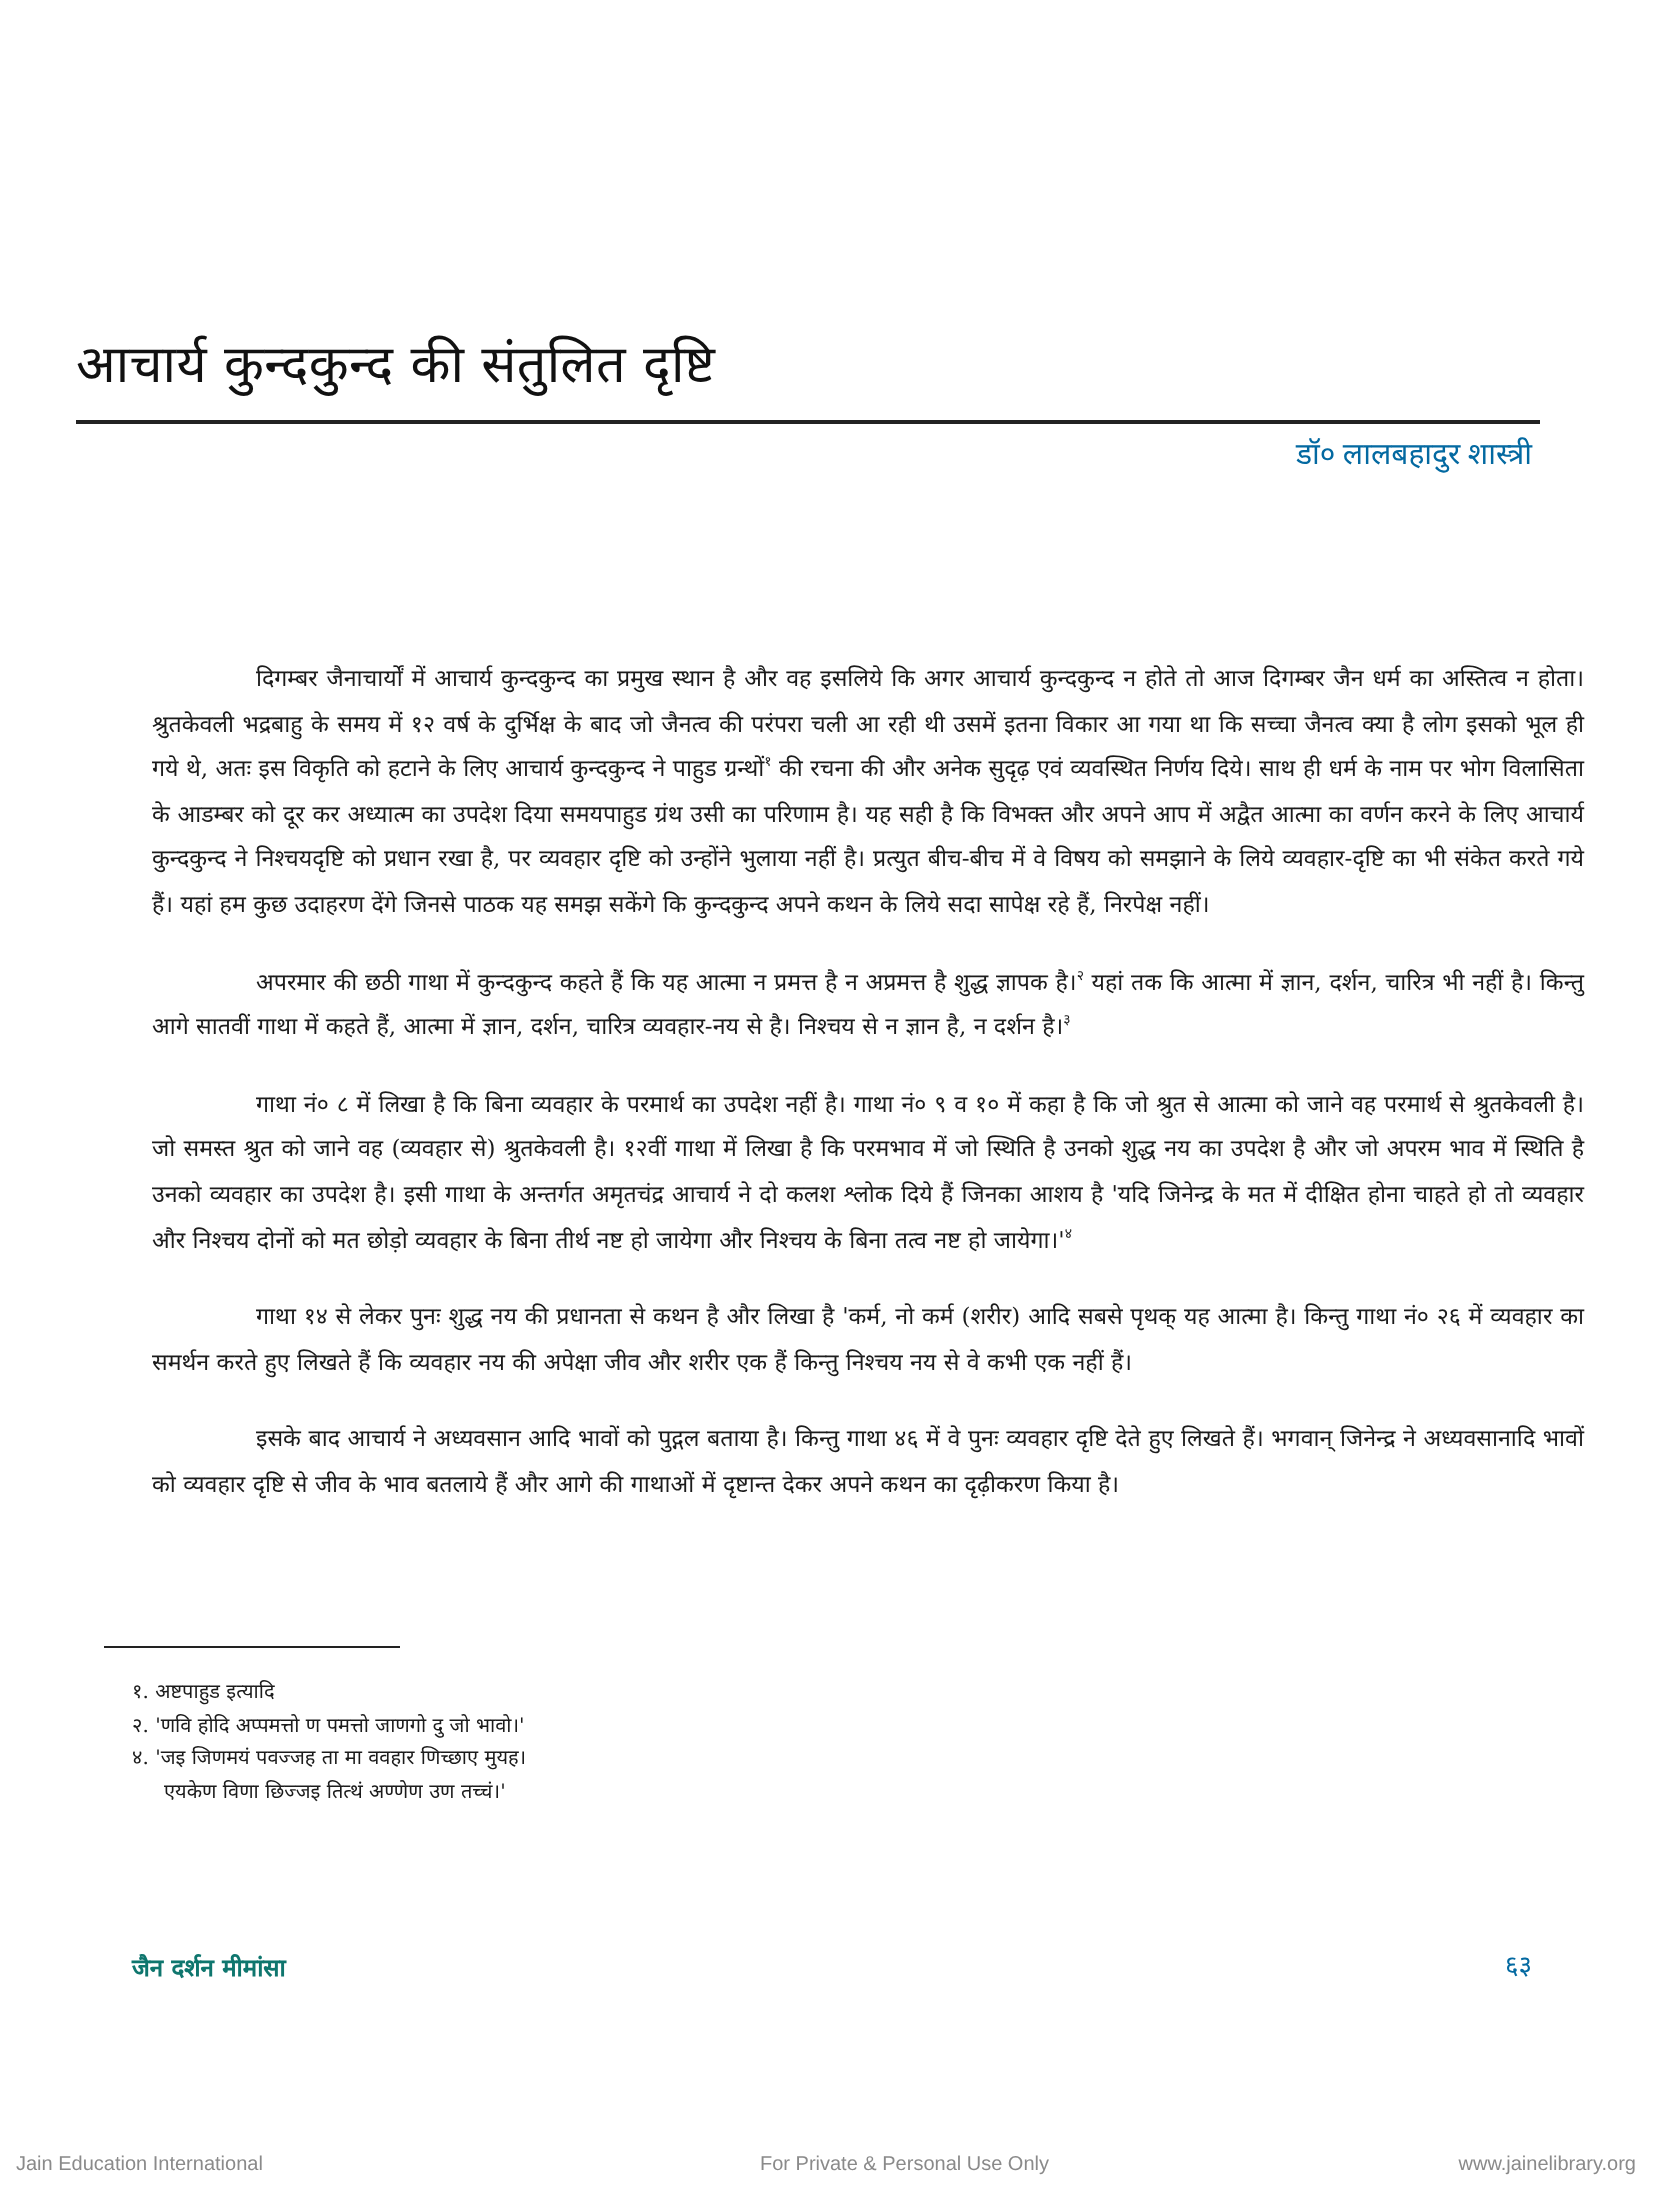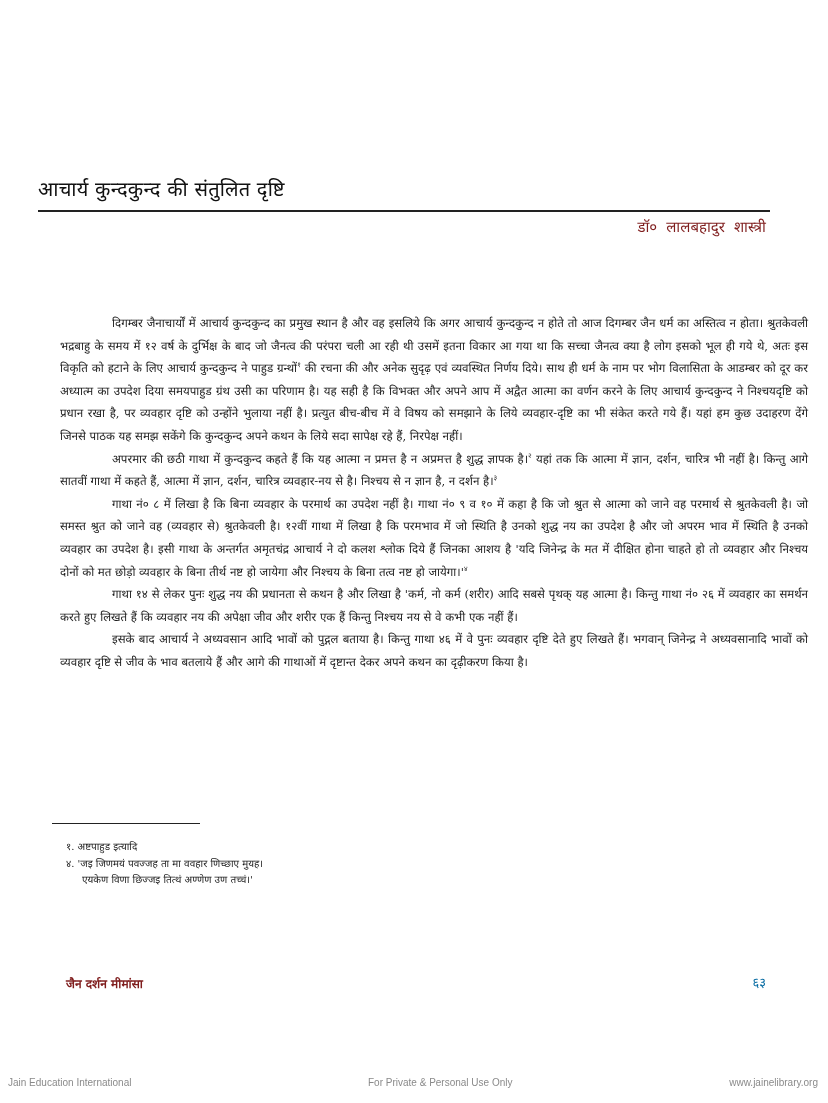--- a/index.html
+++ b/index.html
@@ -2,61 +2,61 @@
 <html><head>
 <meta charset="utf-8">
 <style>
   html, body { margin: 0; padding: 0; }
   body {
     width: 828px; height: 1103px; background: #ffffff; position: relative; overflow: hidden;
     font-family: "DejaVu Serif", serif; color: #1a1a1a;
   }
   .title {
     position: absolute; left: 38px; top: 163px;
-    font-family: "DejaVu Sans", sans-serif; font-size: 20px; font-weight: normal;
-    letter-spacing: 0.2px; color: #111; margin-top: 12px;
+    font-family: "DejaVu Sans", sans-serif; font-size: 26px; font-weight: normal;
+    letter-spacing: 0.2px; color: #111;
   }
   .title-rule {
     position: absolute; left: 38px; top: 210px; width: 732px; height: 0;
     border-top: 2px solid #222;
   }
   .author {
     position: absolute; right: 62px; top: 216px;
-    font-family: Liberation Mono, monospace; font-size: 15px; color: #7f1d1d;
+    font-family: Liberation Serif, serif; font-size: 15px; color: #0369a1;
   }
   .body-text {
     position: absolute; left: 60px; top: 312px; width: 748px;
     font-size: 11.6px; line-height: 22.6px; text-align: justify; color: #1b1b1b;
   }
-  .body-text p { margin: 0; text-indent: 52px; }
+  .body-text p { margin: 16px; text-indent: 52px; }
   sup { font-size: 7px; line-height: 0; }
   .fn-rule {
     position: absolute; left: 52px; top: 823px; width: 148px; height: 0;
     border-top: 1.5px solid #222;
   }
   .footnotes {
     position: absolute; left: 66px; top: 839px; width: 760px;
     font-size: 10px; line-height: 16.6px; color: #1b1b1b;
   }
   .fn { white-space: nowrap; }
   .fn .cont { padding-left: 16px; display: block; }
   .journal {
     position: absolute; left: 66px; top: 975px;
-    font-family: "DejaVu Sans", sans-serif; font-weight: bold; font-size: 12px; color: #7f1d1d;
+    font-family: "DejaVu Sans", sans-serif; font-weight: bold; font-size: 12px; color: #0f766e;
   }
   .page-no {
     position: absolute; right: 62px; top: 973px;
     font-family: "DejaVu Sans", sans-serif; font-size: 13px; color: #0369a1;
   }
   .watermark {
     position: absolute; top: 1077px; font-family: "Liberation Sans", sans-serif;
     font-size: 10px; color: #8a8a8a;
   }
   .wm-left { left: 8px; }
-  .wm-center { left: 368px; }
+  .wm-center { left: 380px; }
   .wm-right { right: 10px; }
 </style>
 </head>
 <body>
 
 <div class="title">आचार्य कुन्दकुन्द की संतुलित दृष्टि</div>
 <div class="title-rule"></div>
 <div class="author">डॉ० लालबहादुर शास्त्री</div>
 
 <div class="body-text">
@@ -67,20 +67,23 @@
   <p><span>इसके बाद आचार्य ने अध्यवसान आदि भावों को पुद्गल बताया है। किन्तु गाथा ४६ में वे पुनः व्यवहार दृष्टि देते हुए लिखते हैं। भगवान् जिनेन्द्र ने अध्यवसानादि भावों को व्यवहार दृष्टि से जीव के भाव बतलाये हैं और आगे की गाथाओं में दृष्टान्त देकर अपने कथन का दृढ़ीकरण किया है।</span></p>
 </div>
 
 <div class="fn-rule"></div>
 
 <div class="footnotes">
   <div class="fn">
     <span>१.</span> <span>अष्टपाहुड इत्यादि</span>
   </div>
   <div class="fn">
+    <span>२.</span> <span>'णवि होदि अप्पमत्तो ण पमत्तो जाणगो दु जो भावो।'</span>
+  </div>
+  <div class="fn">
     <span>४.</span> <span>'जइ जिणमयं पवज्जह ता मा ववहार णिच्छाए मुयह।</span>
     <span class="cont">एयकेण विणा छिज्जइ तित्थं अण्णेण उण तच्चं।'</span>
   </div>
 </div>
 
 <div class="journal">जैन दर्शन मीमांसा</div>
 <div class="page-no">६३</div>
 
 <div class="watermark wm-left">Jain Education International</div>
 <div class="watermark wm-center">For Private &amp; Personal Use Only</div>

